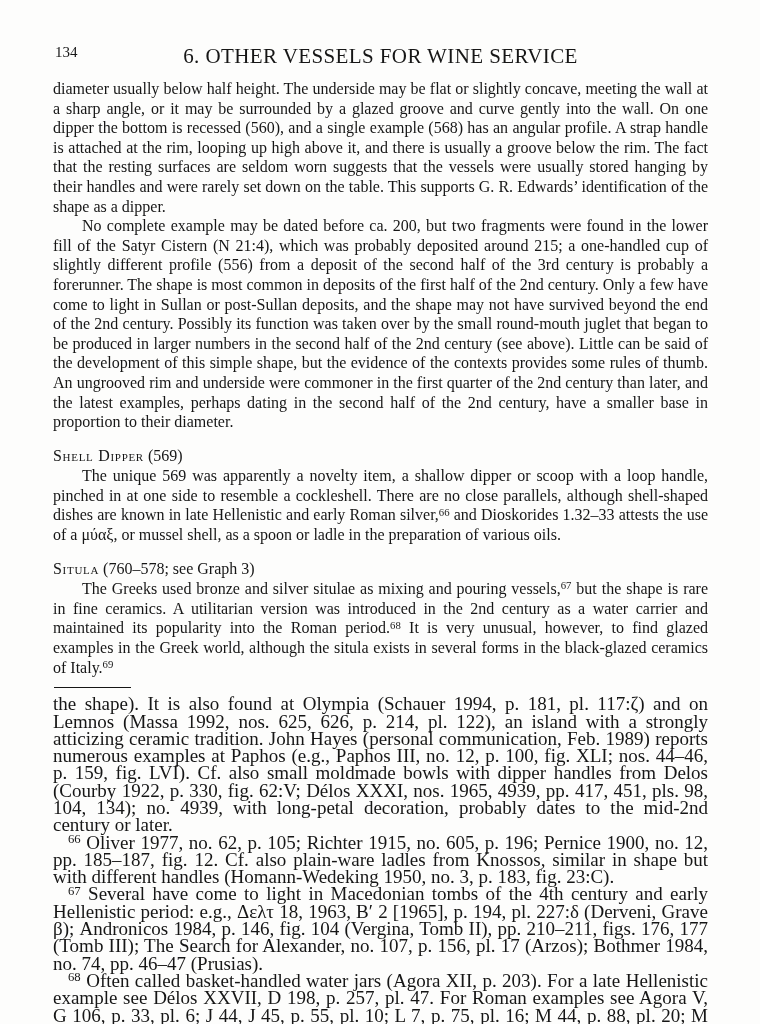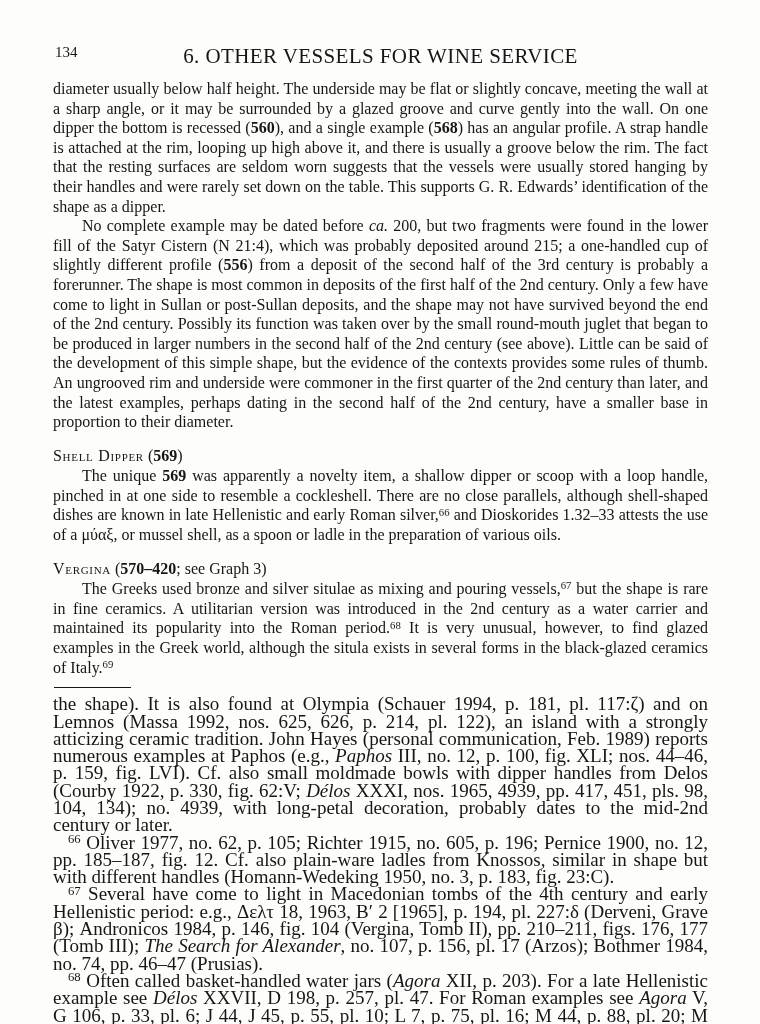--- a/index.html
+++ b/index.html
@@ -38,22 +38,22 @@
     text-align:justify;
   }
   .bodytext .paragraph { margin:0; }
   .bodytext .paragraph.indent { text-indent:29px; }
   .bodytext .heading {
     margin-top:14px;
     margin-bottom:1px;
     text-align:left;
   }
   .run-smallcaps { font-variant:small-caps; letter-spacing:0.7px; }
-  .run-bold { font-weight:700; }
-  .run-italic { font-style:italic; }
+  .run-bold { font-weight:400; }
+  .run-italic { }
   sup.run-sup {
     font-size:67%;
     vertical-align:baseline;
     position:relative; top:-0.45em;
     line-height:0;
   }
   
   .fnrule {
     width:77px;
     border:0;
@@ -76,21 +76,21 @@
   <div class="header">
     <span class="pagenum">134</span>
     <span class="runhead">6. OTHER VESSELS FOR WINE SERVICE</span>
   </div>
 
   <div class="bodytext">
       <div class="paragraph"><span>diameter usually below half height.  The underside may be flat or slightly concave, meeting the wall at a sharp angle, or it may be surrounded by a glazed groove and curve gently into the wall.  On one dipper the bottom is recessed (</span><span class="run-bold">560</span><span>), and a single example (</span><span class="run-bold">568</span><span>) has an angular profile.  A strap handle is attached at the rim, looping up high above it, and there is usually a groove below the rim.  The fact that the resting surfaces are seldom worn suggests that the vessels were usually stored hanging by their handles and were rarely set down on the table.  This supports G. R. Edwards’ identification of the shape as a dipper.</span></div>
       <div class="paragraph indent"><span>No complete example may be dated before </span><span class="run-italic">ca.</span><span> 200, but two fragments were found in the lower fill of the Satyr Cistern (N 21:4), which was probably deposited around 215; a one-handled cup of slightly different profile (</span><span class="run-bold">556</span><span>) from a deposit of the second half of the 3rd century is probably a forerunner.  The shape is most common in deposits of the first half of the 2nd century.  Only a few have come to light in Sullan or post-Sullan deposits, and the shape may not have survived beyond the end of the 2nd century.  Possibly its function was taken over by the small round-mouth juglet that began to be produced in larger numbers in the second half of the 2nd century (see above).  Little can be said of the development of this simple shape, but the evidence of the contexts provides some rules of thumb.  An ungrooved rim and underside were commoner in the first quarter of the 2nd century than later, and the latest examples, perhaps dating in the second half of the 2nd century, have a smaller base in proportion to their diameter.</span></div>
       <div class="heading"><span class="run-smallcaps">Shell Dipper</span><span> (</span><span class="run-bold">569</span><span>)</span></div>
       <div class="paragraph indent"><span>The unique </span><span class="run-bold">569</span><span> was apparently a novelty item, a shallow dipper or scoop with a loop handle, pinched in at one side to resemble a cockleshell.  There are no close parallels, although shell-shaped dishes are known in late Hellenistic and early Roman silver,</span><sup class="run-sup">66</sup><span> and Dioskorides 1.32–33 attests the use of a μύαξ, or mussel shell, as a spoon or ladle in the preparation of various oils.</span></div>
-      <div class="heading"><span class="run-smallcaps">Vergina</span><span> (</span><span class="run-bold">570–420</span><span>; see Graph 3)</span></div>
+      <div class="heading"><span class="run-smallcaps">Situla</span><span> (</span><span class="run-bold">760–578</span><span>; see Graph 3)</span></div>
       <div class="paragraph indent"><span>The Greeks used bronze and silver situlae as mixing and pouring vessels,</span><sup class="run-sup">67</sup><span> but the shape is rare in fine ceramics.  A utilitarian version was introduced in the 2nd century as a water carrier and maintained its popularity into the Roman period.</span><sup class="run-sup">68</sup><span>  It is very unusual, however, to find glazed examples in the Greek world, although the situla exists in several forms in the black-glazed ceramics of Italy.</span><sup class="run-sup">69</sup></div>
     </div>
 
   <hr class="fnrule">
 
   <div class="footnotes">
       <div class="footnote"><span>the shape).  It is also found at Olympia (Schauer 1994, p. 181, pl. 117:ζ) and on Lemnos (Massa 1992, nos. 625, 626, p. 214, pl. 122), an island with a strongly atticizing ceramic tradition.  John Hayes (personal communication, Feb. 1989) reports numerous examples at Paphos (e.g., </span><span class="run-italic">Paphos</span><span> III, no. 12, p. 100, fig. XLI; nos. 44–46, p. 159, fig. LVI).  Cf. also small moldmade bowls with dipper handles from Delos (Courby 1922, p. 330, fig. 62:V; </span><span class="run-italic">Délos</span><span> XXXI, nos. 1965, 4939, pp. 417, 451, pls. 98, 104, 134); no. 4939, with long-petal decoration, probably dates to the mid-2nd century or later.</span></div>
       <div class="footnote indent"><sup class="run-sup">66</sup><span> Oliver 1977, no. 62, p. 105; Richter 1915, no. 605, p. 196; Pernice 1900, no. 12, pp. 185–187, fig. 12.  Cf. also plain-ware ladles from Knossos, similar in shape but with different handles (Homann-Wedeking 1950, no. 3, p. 183, fig. 23:C).</span></div>
       <div class="footnote indent"><sup class="run-sup">67</sup><span> Several have come to light in Macedonian tombs of the 4th century and early Hellenistic period: e.g., Δελτ 18, 1963, Β′ 2 [1965], p. 194, pl. 227:δ (Derveni, Grave β); Andronicos 1984, p. 146, fig. 104 (Vergina, Tomb II), pp. 210–211, figs. 176, 177 (Tomb III); </span><span class="run-italic">The Search for Alexander</span><span>, no. 107, p. 156, pl. 17 (Arzos); Bothmer 1984, no. 74, pp. 46–47 (Prusias).</span></div>
       <div class="footnote indent"><sup class="run-sup">68</sup><span> Often called basket-handled water jars (</span><span class="run-italic">Agora</span><span> XII, p. 203).  For a late Hellenistic example see </span><span class="run-italic">Délos</span><span> XXVII, D 198, p. 257, pl. 47.  For Roman examples see </span><span class="run-italic">Agora</span><span> V, G 106, p. 33, pl. 6; J 44, J 45, p. 55, pl. 10; L 7, p. 75, pl. 16; M 44, p. 88, pl. 20; M 88, M 89, p. 92, pl. 22; M 198, p. 102, pl. 26.</span></div>

